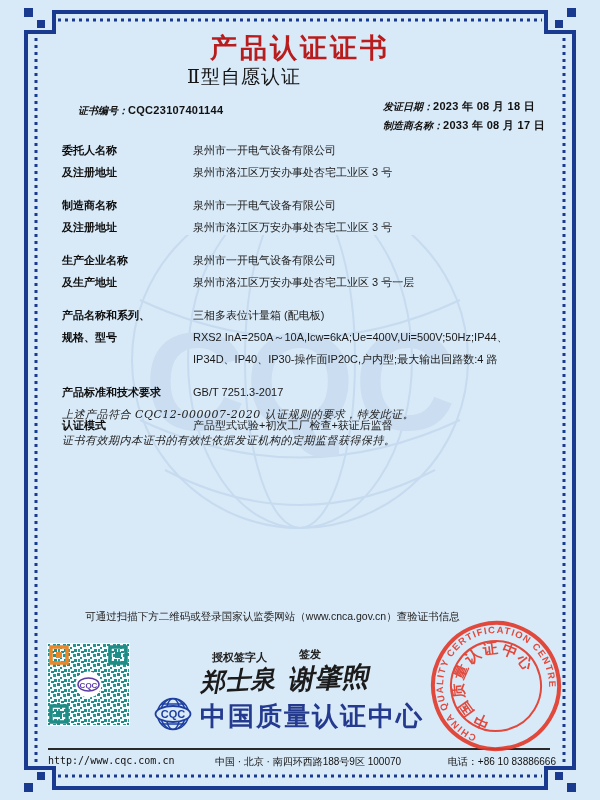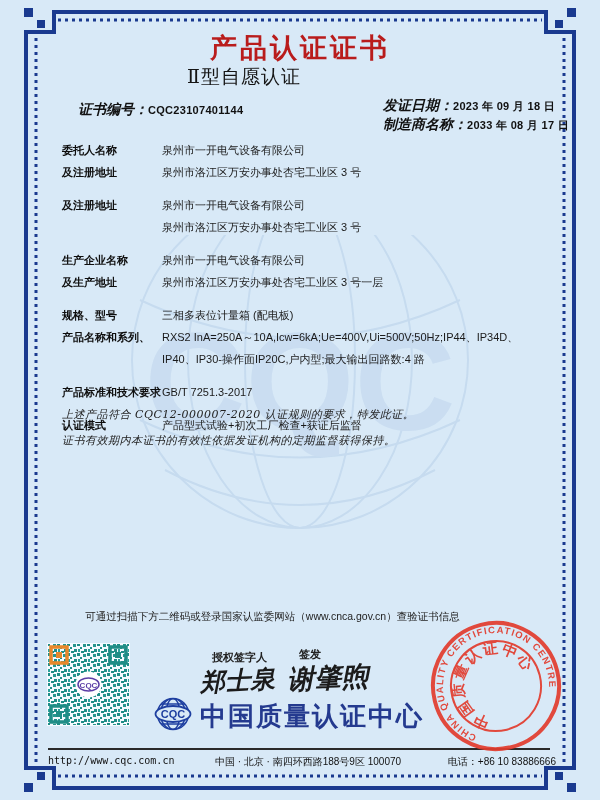--- a/index.html
+++ b/index.html
@@ -11,29 +11,29 @@
   .watermark-layer { position:absolute; left:110px; top:235px; z-index:0; opacity:.85; }
   .frame-layer { position:absolute; left:0; top:0; z-index:1; pointer-events:none; }
   .content { position:absolute; left:0; top:0; width:600px; height:800px; z-index:2; color:#111; }
 
   
   .title { position:absolute; top:30px; left:0; width:600px; text-align:center;
            font-size:27px; font-weight:bold; letter-spacing:3px; color:#b91c1c; }
   .subtitle { position:absolute; top:64px; left:0; width:488px; text-align:center;
               font-size:19px; font-family:"DejaVu Serif", serif; color:#151515; letter-spacing:1px; }
 
-  .meta-label { font-family:"DejaVu Serif", serif; font-style:italic; font-weight:bold; font-size:14px; }
+  .meta-label { font-family:"DejaVu Serif", serif; font-style:italic; font-weight:bold; font-size:10px; }
   .meta-value { font-weight:bold; font-size:11px; letter-spacing:.3px; }
   .cert-no { position:absolute; left:78px; top:100px; }
   .dates { position:absolute; left:383px; top:96px; line-height:17px; }
   .dates div { white-space:nowrap; }
 
   
   .fields { position:absolute; left:62px; top:139px; width:482px; font-size:11px; }
-  .row { display:flex; margin-bottom:11px; line-height:22px; }
+  .row { display:flex; margin-bottom:11px; line-height:22px;gap:31px; }
   .lbl { flex:0 0 100px; font-weight:bold; color:#0e0e0e; }
   .val { flex:1; color:#1a1a1a; }
 
   .statements { position:absolute; left:62px; top:402px; width:480px;
                 font-family:"DejaVu Serif", serif; font-style:italic; font-size:11px;
                 line-height:26px; letter-spacing:.5px; color:#222; }
 
   .verify-note { position:absolute; left:0; top:610px; width:545px; text-align:center;
                  font-size:10.5px; color:#222; }
 
@@ -100,58 +100,59 @@
 
   <div class="content">
 
     <div class="title">产品认证证书</div>
     <div class="subtitle">Ⅱ型自愿认证</div>
 
     <div class="cert-no">
       <span class="meta-label">证书编号：</span><span class="meta-value">CQC23107401144</span>
     </div>
     <div class="dates">
-      <div><span class="meta-label">发证日期：</span><span class="meta-value">2023 年 09 月 18 日</span></div>
+      <div><span class="meta-label">发证日期：</span><span class="meta-value">2023 年 08 月 18 日</span></div>
       <div><span class="meta-label">制造商名称：</span><span class="meta-value">2033 年 08 月 17 日</span></div>
     </div>
 
     <div class="fields">
       <div class="row">
         <div class="lbl">
             <div>委托人名称</div>
             <div>及注册地址</div>
           </div>
         <div class="val">
             <div>泉州市一开电气设备有限公司</div>
             <div>泉州市洛江区万安办事处杏宅工业区 3 号</div>
           </div>
       </div>
       <div class="row">
         <div class="lbl">
+            <div>制造商名称</div>
             <div>及注册地址</div>
           </div>
         <div class="val">
             <div>泉州市一开电气设备有限公司</div>
             <div>泉州市洛江区万安办事处杏宅工业区 3 号</div>
           </div>
       </div>
       <div class="row">
         <div class="lbl">
             <div>生产企业名称</div>
             <div>及生产地址</div>
           </div>
         <div class="val">
             <div>泉州市一开电气设备有限公司</div>
             <div>泉州市洛江区万安办事处杏宅工业区 3 号一层</div>
           </div>
       </div>
       <div class="row">
         <div class="lbl">
+            <div>产品名称和系列、</div>
             <div>规格、型号</div>
-            <div>产品名称和系列、</div>
           </div>
         <div class="val">
             <div>三相多表位计量箱 (配电板)</div>
             <div>RXS2 InA=250A～10A,Icw=6kA;Ue=400V,Ui=500V;50Hz;IP44、IP34D、IP40、IP30-操作面IP20C,户内型;最大输出回路数:4 路</div>
           </div>
       </div>
       <div class="row">
         <div class="lbl">产品标准和技术要求</div>
         <div class="val">GB/T 7251.3-2017</div>
       </div>

